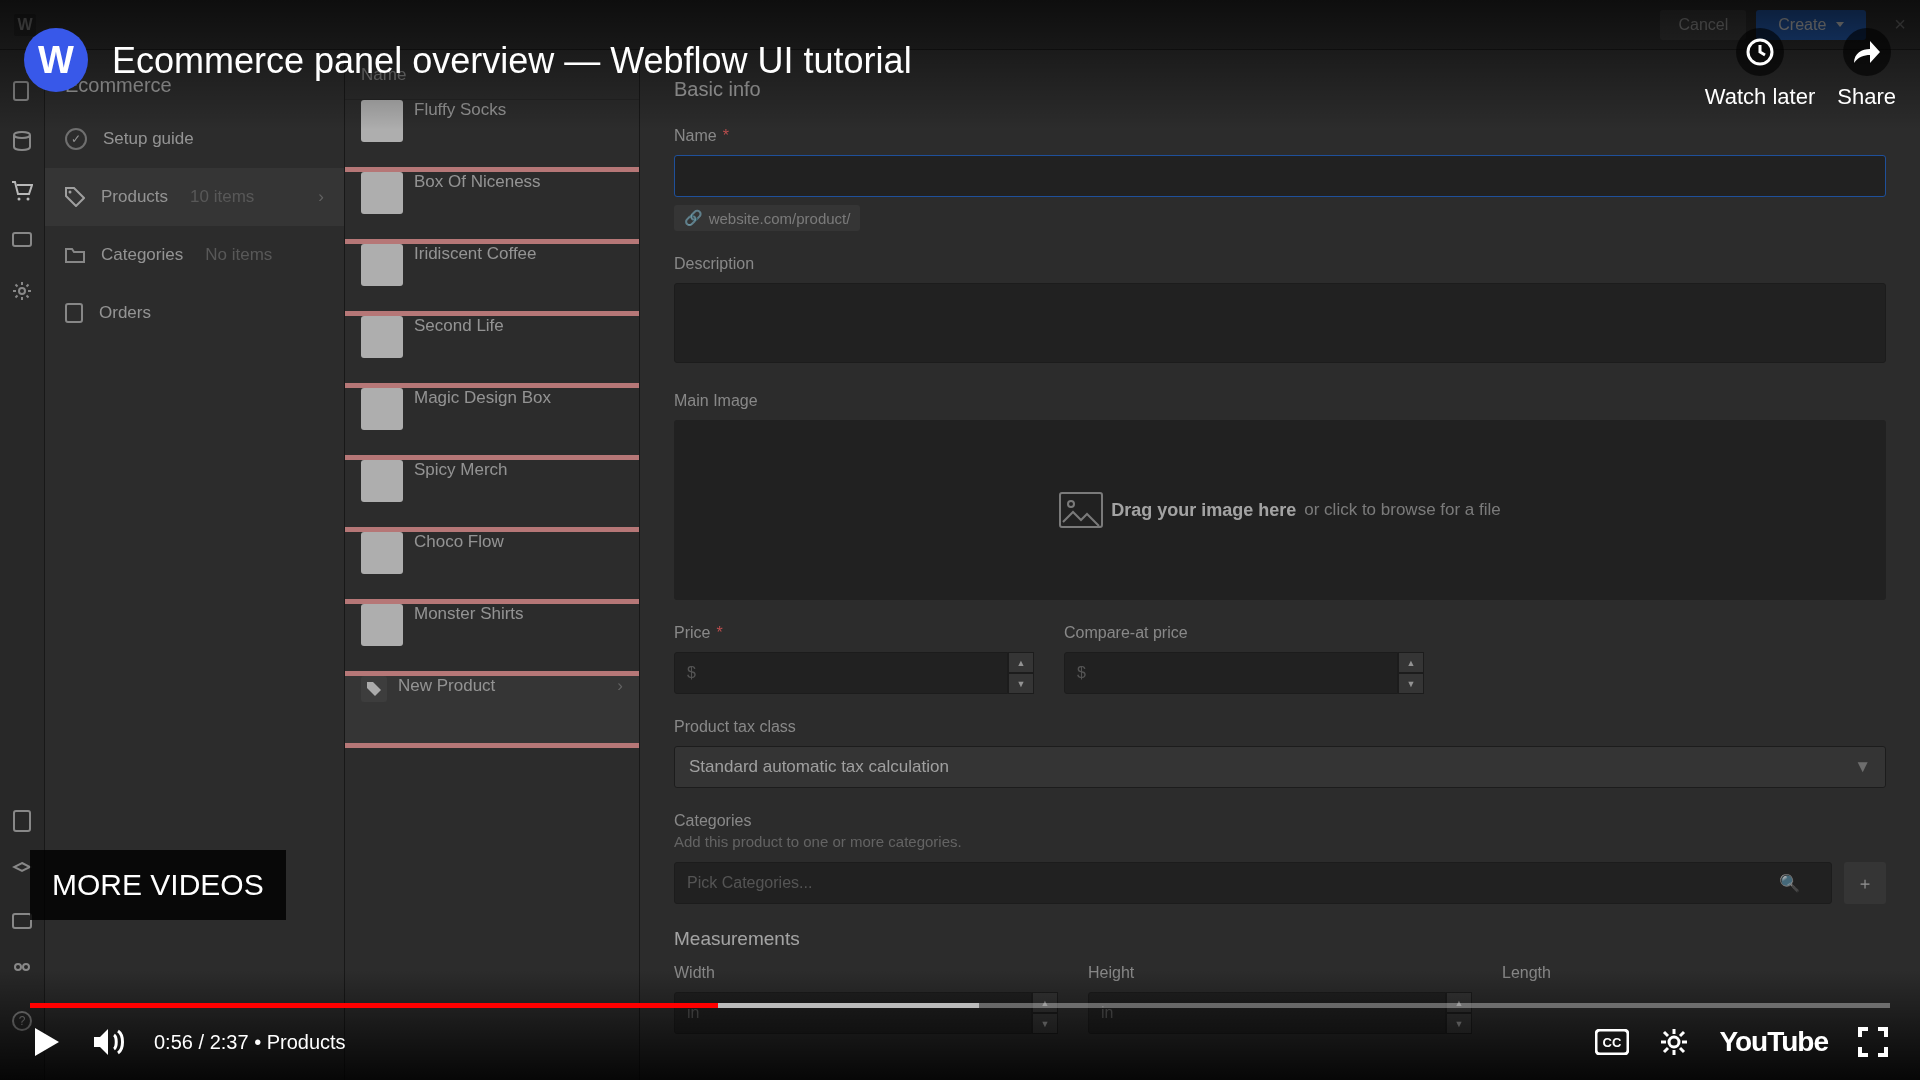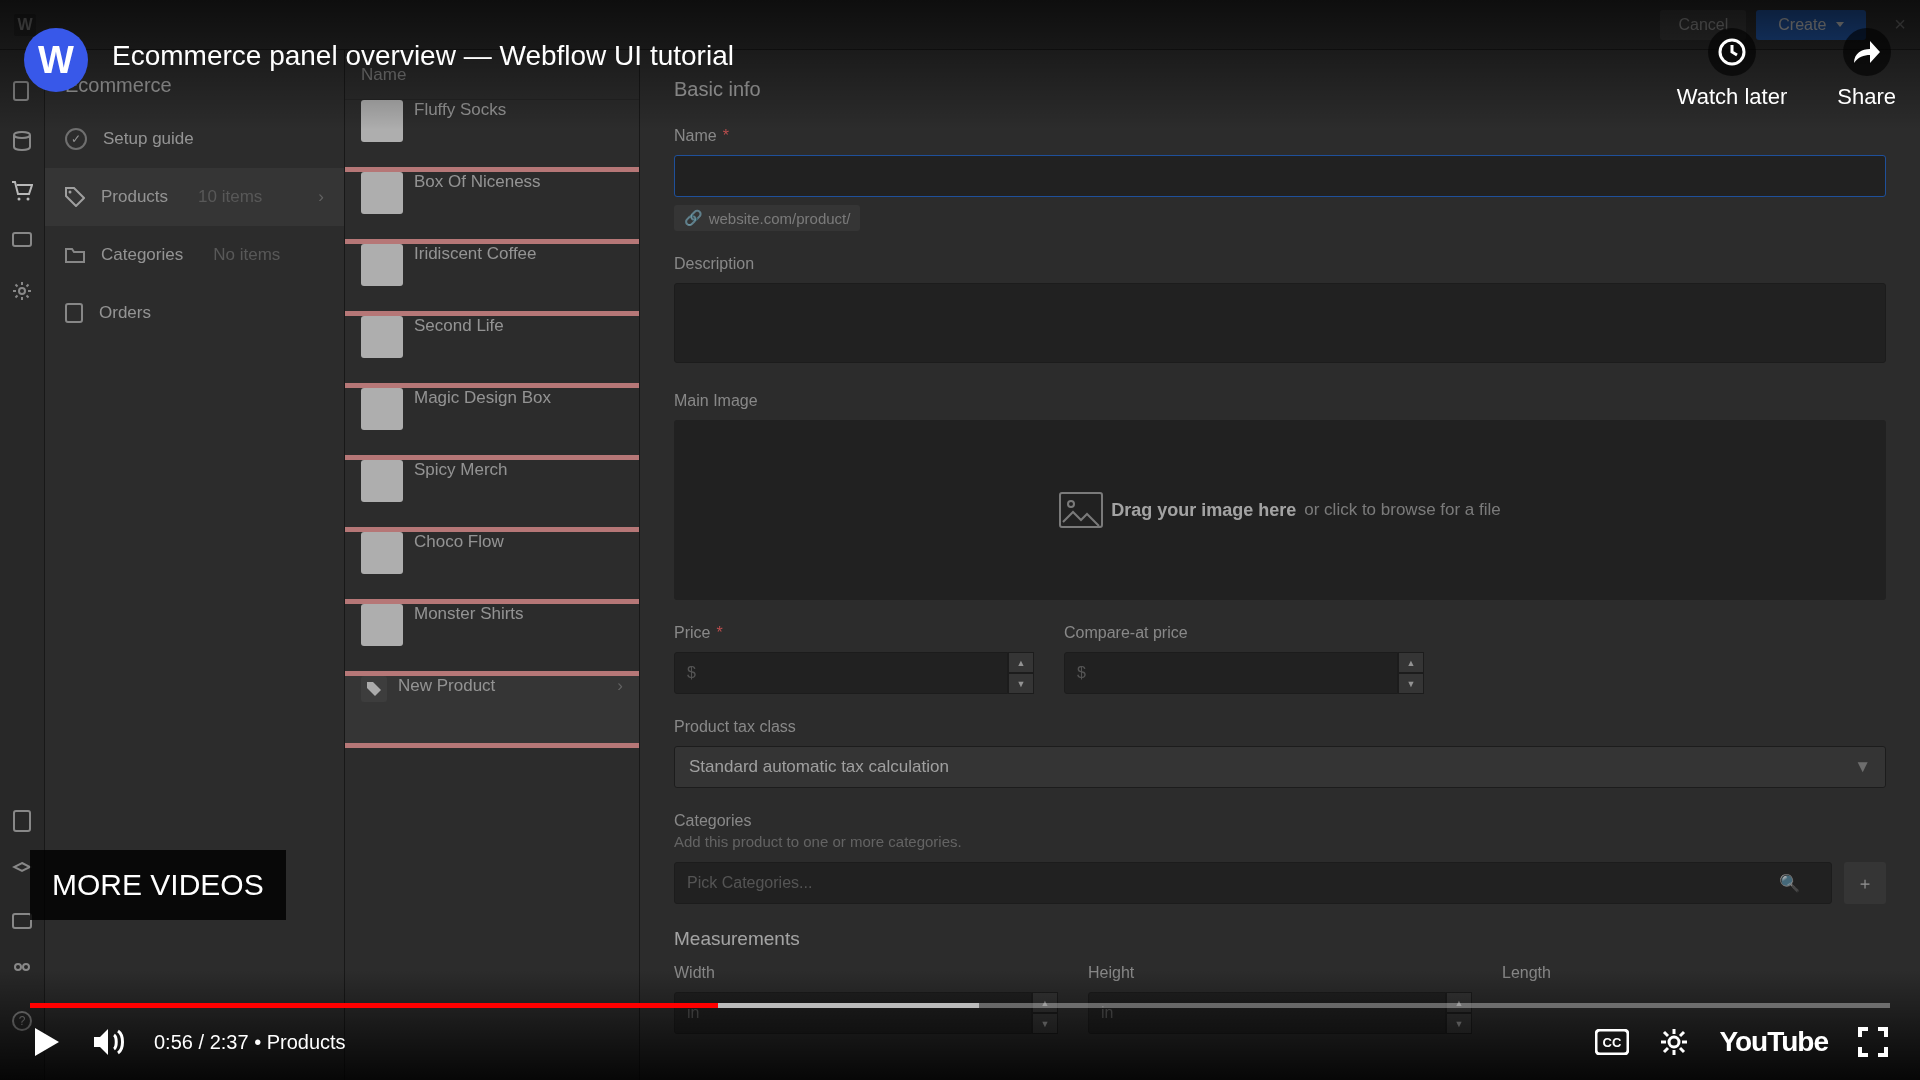--- a/index.html
+++ b/index.html
@@ -20,21 +20,21 @@
 .wf-rail{width:45px;background:#383838;border-right:1px solid #222;display:flex;flex-direction:column;align-items:center;padding-top:30px;gap:28px}
 .wf-rail .ico{width:22px;height:22px;color:#bdbdbd;display:flex;align-items:center;justify-content:center}
 .wf-rail .ico.active{color:#fff}
 .wf-rail .spacer{flex:1}
 
 .wf-side{width:300px;background:#3e3e3e;border-right:1px solid #222;padding-top:10px}
 .wf-side-hdr{height:50px;display:flex;align-items:center;padding:0 20px;color:#ddd;font-size:20px;gap:12px}
 .wf-side-item{height:58px;display:flex;align-items:center;padding:0 20px;gap:16px;color:#ccc}
 .wf-side-item.active{background:#4a4a4a}
 .wf-side-item .chev-r{margin-left:auto;color:#888}
-.wf-side-item .cnt{color:#7a7a7a;margin-left:14px}
+.wf-side-item .cnt{color:#7a7a7a;margin-left:6px}
 .wf-side-item .dot{width:22px;height:22px;border-radius:50%;border:2px solid #9a9a9a;display:flex;align-items:center;justify-content:center;font-size:12px}
 
 .wf-list{width:295px;background:#3e3e3e;border-right:1px solid #222}
 .wf-list-hdr{height:50px;display:flex;align-items:center;padding:0 16px;color:#aaa;border-bottom:1px solid #333}
 .wf-li{height:72px;display:flex;align-items:flex-start;padding:0 16px;gap:11px;border-bottom:5px solid #fca5a5;color:#ccc}
 .wf-li.sel{background:#4a4a4a}
 .wf-li .thumb{width:42px;height:42px;background:#f2f2f2;border-radius:3px;flex:none}
 .wf-li .tag{width:26px;height:26px;background:#555;border-radius:3px;display:flex;align-items:center;justify-content:center;color:#eee}
 .wf-li .chev-r{margin-left:auto;color:#888}
 
@@ -59,22 +59,22 @@
 .wf-sub{color:#8a8a8a;font-size:15px;margin-top:3px}
 .wf-pick{display:flex;gap:6px;margin-top:12px}
 .wf-pick input{flex:1;height:42px;background:#2f2f2f;border:1px solid #272727;border-radius:3px;color:#999;padding:16px 12px;font-size:16px}
 .wf-pick .sq{width:42px;height:42px;background:#4a4a4a;border-radius:3px;display:flex;align-items:center;justify-content:center;color:#ccc}
 .wf-meas{display:flex;gap:30px;margin-top:14px}
 
 
 .yt-dim{position:absolute;inset:0;background:rgba(0,0,0,0.28);pointer-events:none}
 .yt-top{position:absolute;left:0;right:0;top:0;height:130px;background:linear-gradient(rgba(0,0,0,0.65),transparent);display:flex;align-items:flex-start;padding:28px 24px;gap:24px}
 .yt-avatar{width:64px;height:64px;border-radius:50%;background:#3858e9;color:#fff;font-size:38px;font-weight:bold;display:flex;align-items:center;justify-content:center;font-family:Arial}
-.yt-title{color:#fff;font-size:28px;margin-top:12px}
-.yt-top-r{margin-left:auto;display:flex;gap:50px}
+.yt-title{color:#fff;font-size:36px;margin-top:12px}
+.yt-top-r{margin-left:auto;display:flex;gap:22px}
 .yt-top-btn{display:flex;flex-direction:column;align-items:center;gap:8px;color:#fff}
 .yt-top-btn .circ{width:48px;height:48px;border-radius:50%;background:rgba(0,0,0,0.6);display:flex;align-items:center;justify-content:center}
 .yt-top-btn .lbl{font-size:22px}
 
 .yt-more{position:absolute;left:30px;bottom:160px;background:rgba(0,0,0,0.8);color:#fff;font-size:30px;padding:18px 22px}
 
 .yt-bottom{position:absolute;left:0;right:0;bottom:0;height:110px;background:linear-gradient(transparent,rgba(0,0,0,0.85))}
 .yt-prog{position:absolute;left:30px;right:30px;bottom:72px;height:5px;background:rgba(255,255,255,0.35)}
 .yt-prog .played{position:absolute;left:0;top:0;bottom:0;background:#ff0000;width:37%}
 .yt-prog .buffered{position:absolute;left:37%;top:0;bottom:0;background:rgba(255,255,255,0.55);width:14%}

